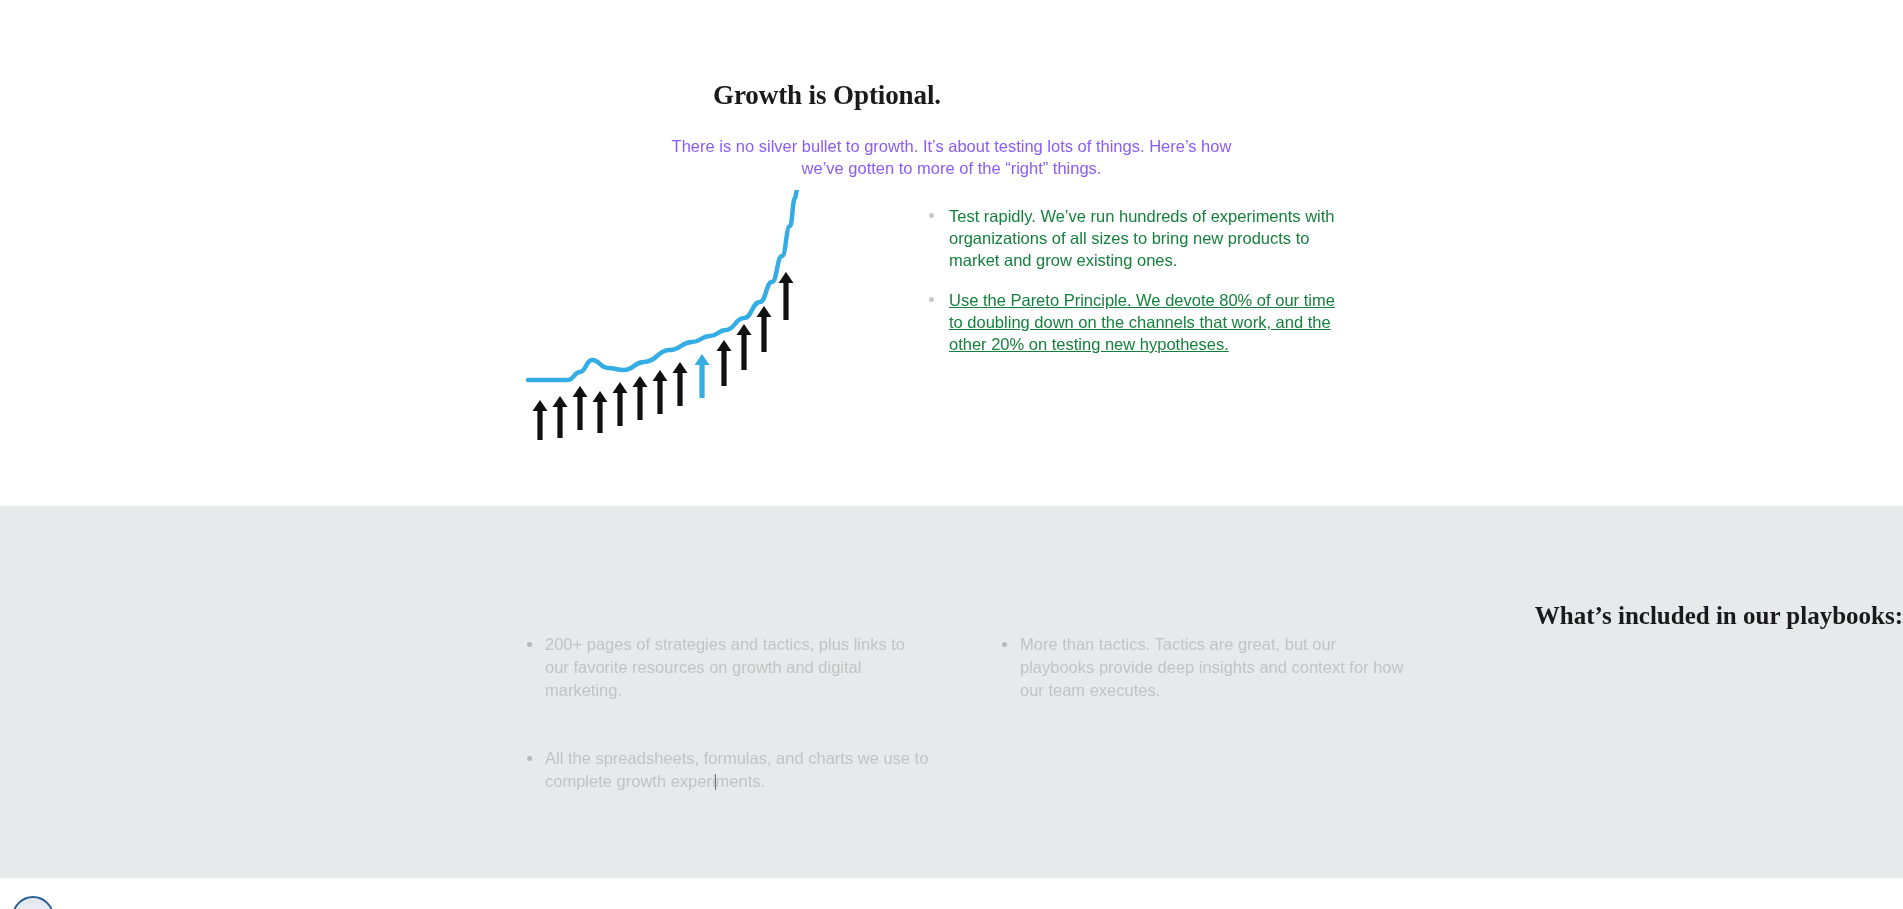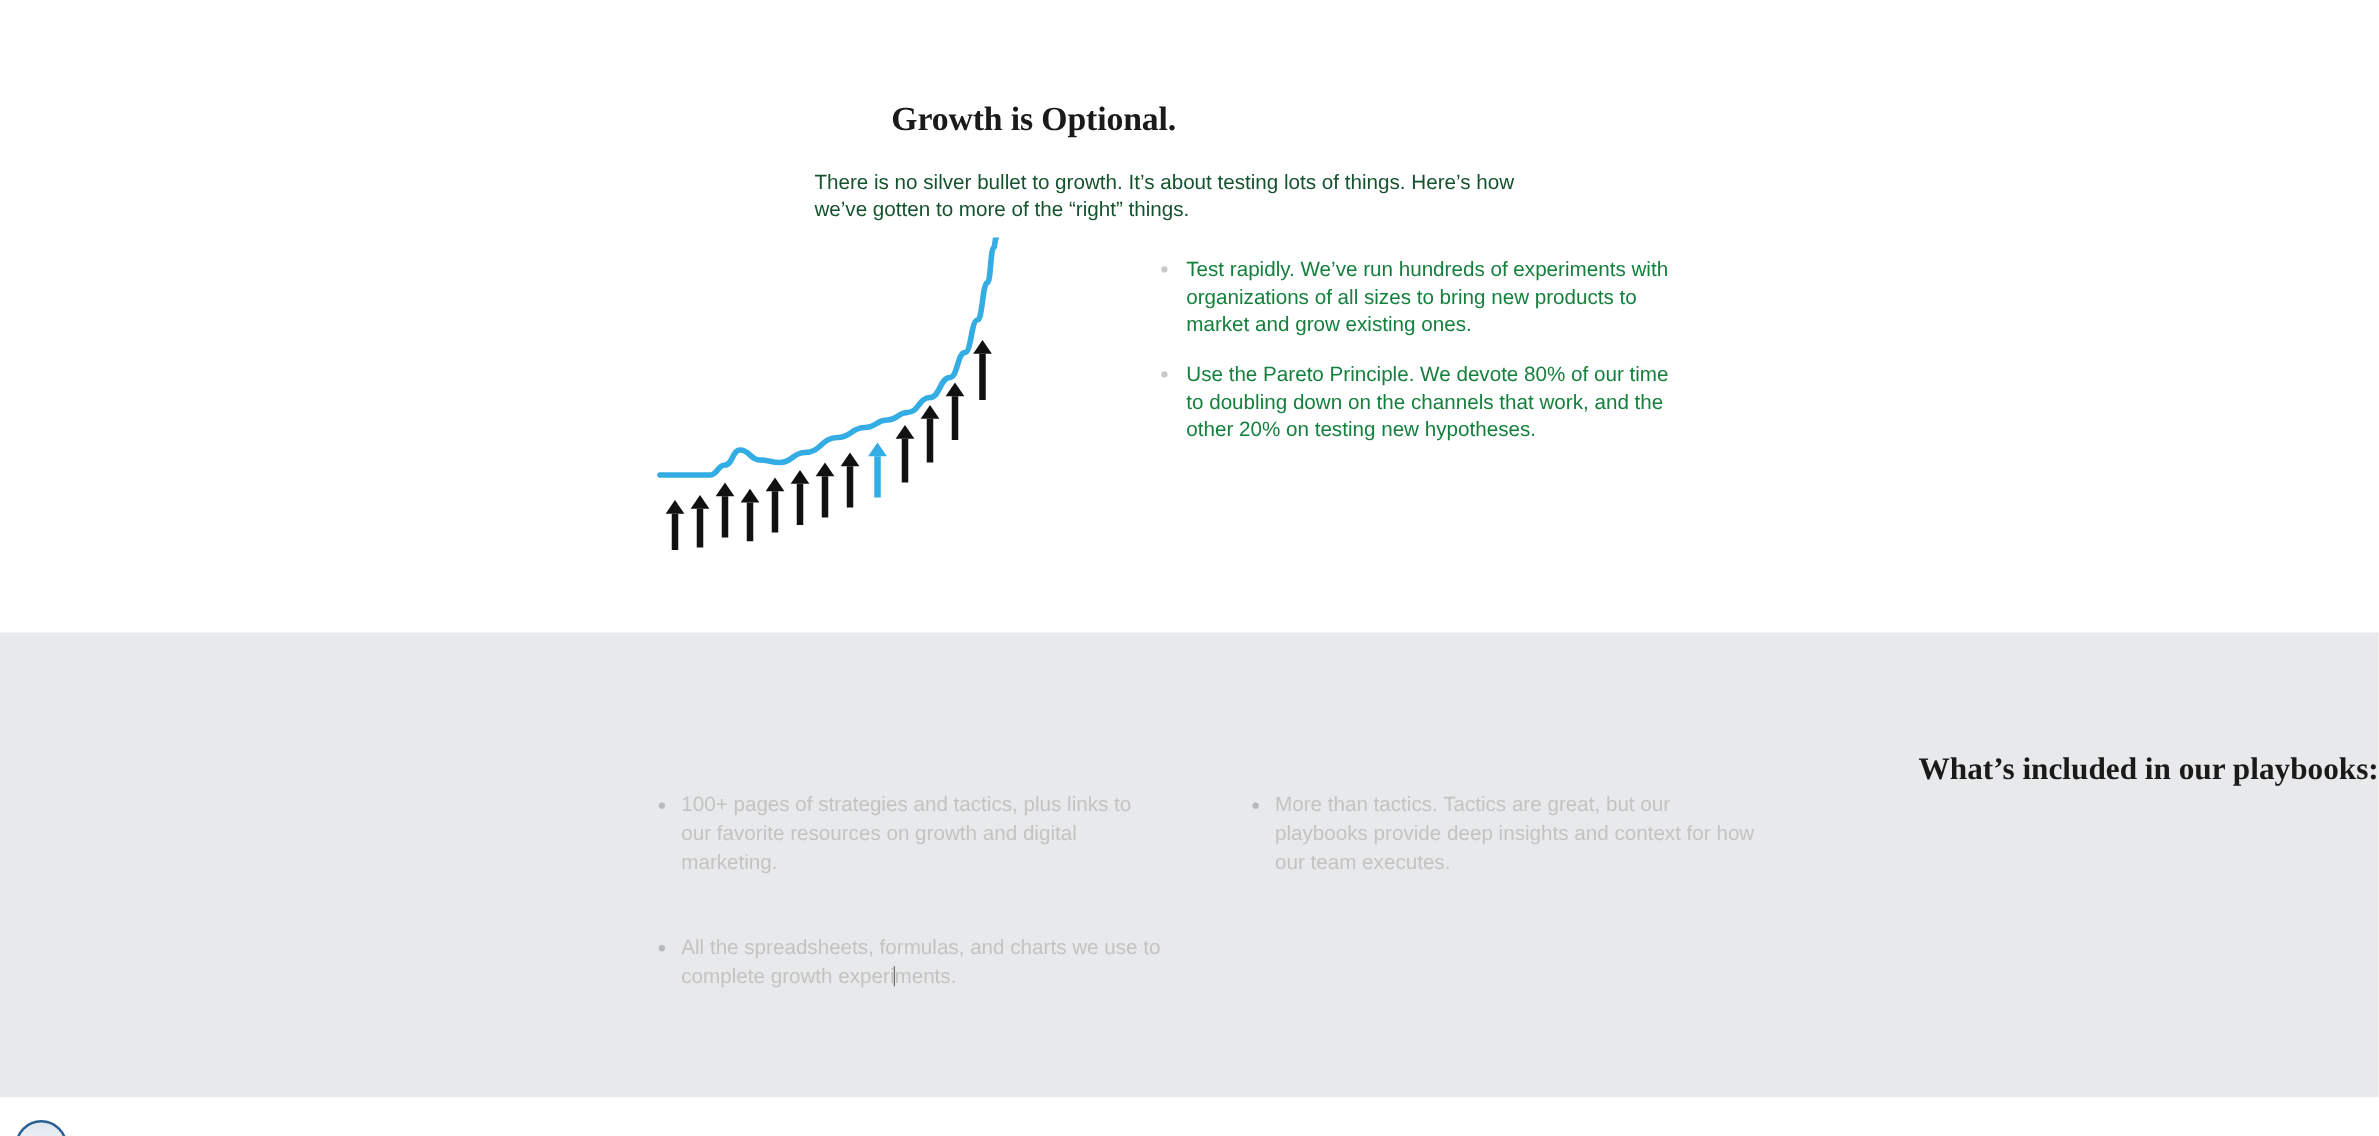--- a/index.html
+++ b/index.html
@@ -43,24 +43,24 @@
     letter-spacing: -0.1px;
     color: #1a1a1a;
   }
 
   .hero-sub {
     position: absolute;
     left: 50%;
     transform: translateX(-50%);
     top: 118px;
     width: 600px;
-    text-align: left;
+    text-align: center;
     font-size: 16.5px;
     line-height: 22px;
-    color: #14532d;
+    color: #8b5cf6;
     font-weight: 400;
   }
 
   
   .hero-graphic {
     position: absolute;
     left: 520px;
     top: 190px;
     width: 340px;
     height: 250px;
@@ -78,21 +78,21 @@
     list-style: none;
   }
   .hero-list li {
     position: relative;
     padding-left: 21px;
     margin-bottom: 18px;
     font-size: 16.5px;
     line-height: 22px;
     color: #15803d;
   }
-  .hero-list li:last-child { margin-bottom: 16px; }
+  .hero-list li:last-child { margin-bottom: 16px; text-decoration: underline; }
   .hero-list li::before {
     content: "";
     position: absolute;
     left: 1px;
     top: 8px;
     width: 5px;
     height: 5px;
     border-radius: 50%;
     background: #c9c9c9;
   }
@@ -263,21 +263,21 @@
     </ul>
   </section>
 
   <section class="section-playbooks">
 
     <h2 class="playbooks-title">What’s included in our playbooks:</h2>
 
     <div class="playbooks-cols">
 
       <ul class="playbooks-col">
-        <li>100+ pages of strategies and tactics, plus links to our favorite resources on growth and digital marketing.</li>
+        <li>200+ pages of strategies and tactics, plus links to our favorite resources on growth and digital marketing.</li>
         <li><span>All the spreadsheets, formulas, and charts we use to complete growth experi</span><span class="caret"></span><span>ments.</span></li>
       </ul>
 
       <ul class="playbooks-col">
         <li>More than tactics. Tactics are great, but our playbooks provide deep insights and context for how our team executes.</li>
       </ul>
 
     </div>
   </section>
 

